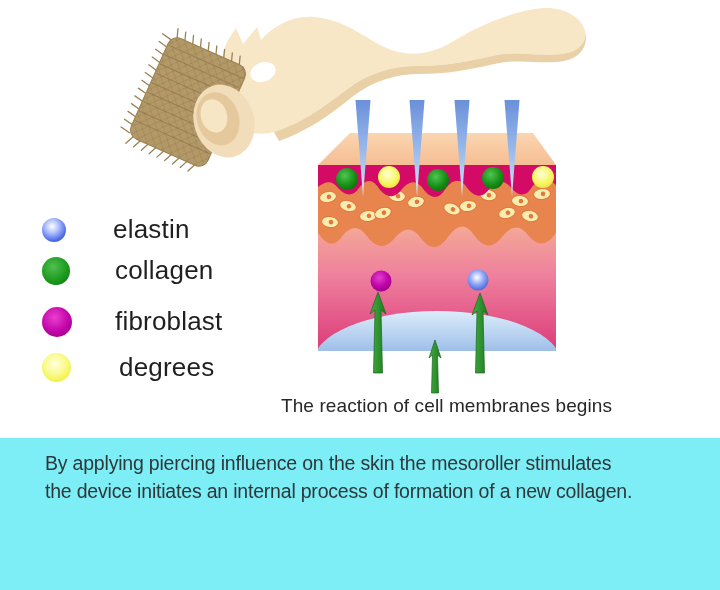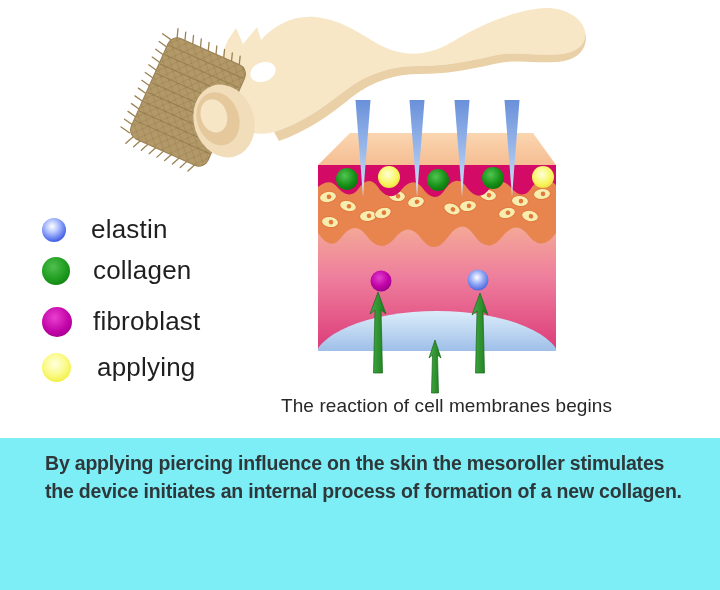--- a/index.html
+++ b/index.html
@@ -5,21 +5,21 @@
   html,body{margin:0;padding:0;}
   body{
     width:720px;height:590px;position:relative;overflow:hidden;
     background:#ffffff;
     font-family:"Liberation Sans", sans-serif;
   }
   .abs{position:absolute;}
   
   #legend{left:42px;top:211px;width:230px;display:flex;flex-direction:column;}
   .legend-item{display:flex;align-items:center;position:absolute;left:0;}
-  .legend-item .label{font-size:26px;color:#1f1f1f;letter-spacing:0.2px;}
+  .legend-item .label{font-size:26px;color:#1f1f1f;letter-spacing:0.2px;margin-left:22px;}
   .sphere{border-radius:50%;display:inline-block;}
   .sphere.elastin{
     width:24px;height:24px;
     background:radial-gradient(circle at 42% 35%, #ffffff 0%, #b9c8ff 28%, #4a67e8 70%, #2b45c4 100%);
   }
   .sphere.collagen{
     width:28px;height:28px;
     background:radial-gradient(circle at 40% 35%, #4fbf4f 0%, #1d9b1d 55%, #0b6e10 100%);
   }
   .sphere.fibroblast{
@@ -38,21 +38,21 @@
   
   #info-banner{
     left:0;top:438px;width:720px;height:152px;
     background:#7deef6;
   }
   #info-banner .text{
     position:absolute;left:45px;top:11px;width:650px;
     font-size:19.5px;line-height:28px;font-weight:500;
     color:#2e373a;letter-spacing:-0.2px;
   }
-  #info-banner .text div{white-space:pre;font-weight:bold;}
+  #info-banner .text div{white-space:pre;}
 </style>
 </head>
 <body>
 
 <svg class="abs" style="left:0;top:0" width="640" height="210" viewBox="0 0 640 210">
   <defs>
     <pattern id="xhatch" patternUnits="userSpaceOnUse" width="9" height="10">
       <path d="M0,0L9,10M9,0L0,10" stroke="#8a7447" stroke-width="0.7" fill="none" opacity="0.65"></path>
     </pattern>
   </defs>
@@ -149,21 +149,21 @@
   <div class="legend-item" style="top:44px">
     <span class="sphere collagen" style="margin-right:23px"></span>
     <span class="label">collagen</span>
   </div>
   <div class="legend-item" style="top:95px">
     <span class="sphere fibroblast" style="margin-right:21px"></span>
     <span class="label">fibroblast</span>
   </div>
   <div class="legend-item" style="top:141px">
     <span class="sphere protein" style="margin-right:26px"></span>
-    <span class="label">applying</span>
+    <span class="label">degrees</span>
   </div>
 </div>
 
 <svg class="abs" style="left:280px;top:85px" width="300" height="320" viewBox="0 0 300 320">
   <defs>
     <linearGradient id="faceGrad" x1="0" y1="80" x2="0" y2="266" gradientUnits="userSpaceOnUse">
       <stop offset="0" stop-color="#f8cba4"></stop>
       <stop offset="0.3" stop-color="#f5ad96"></stop>
       <stop offset="0.6" stop-color="#ee7f9d"></stop>
       <stop offset="1" stop-color="#dc3b78"></stop>

